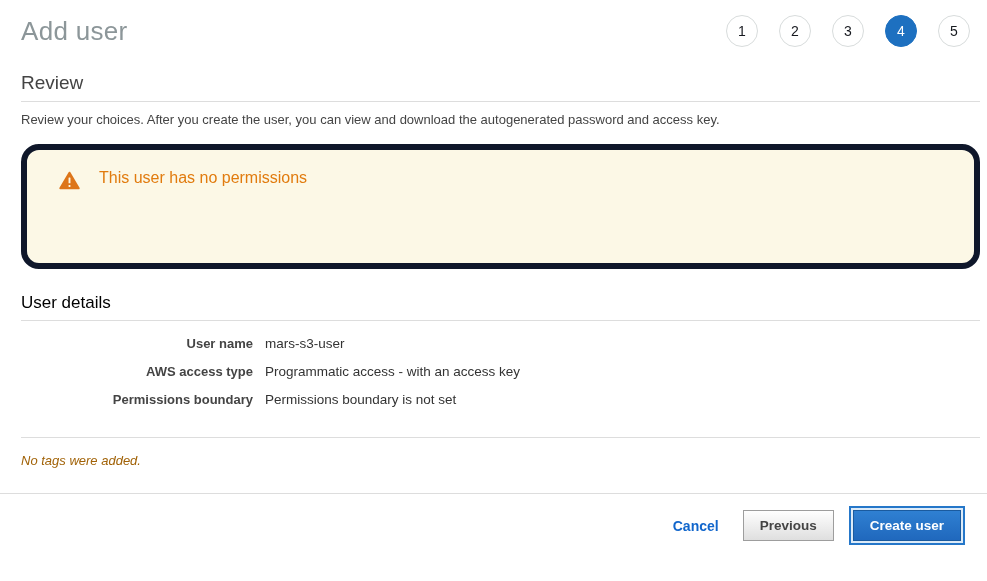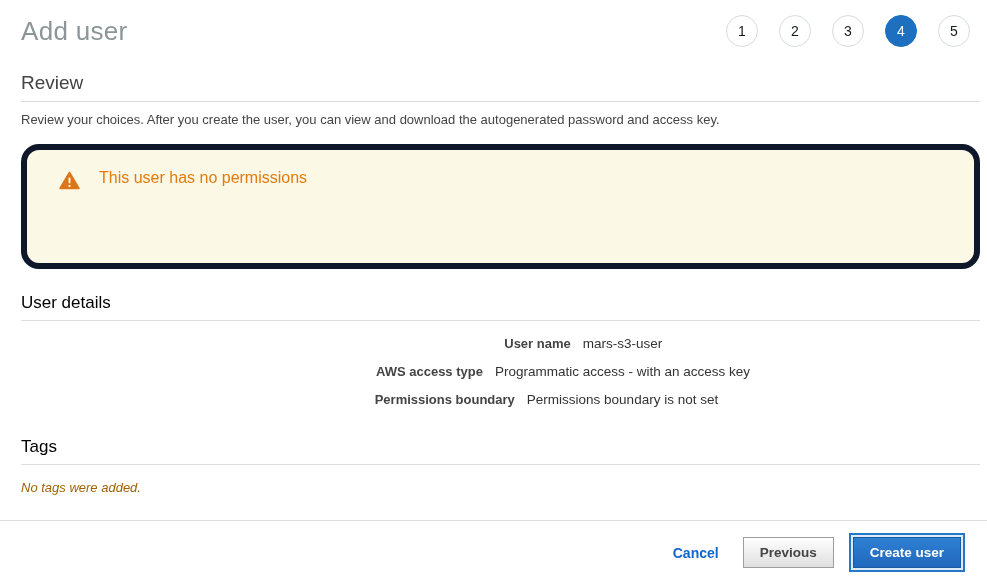--- a/index.html
+++ b/index.html
@@ -41,21 +41,21 @@
     display: flex;
     align-items: flex-start;
   }
   .warning-icon { width: 21px; margin-right: 19px; padding-top: 2px; flex: none; }
   .warning-title { font-size: 16px; font-weight: 400; color: #e17b0e; }
   .warning-body { font-size: 13.5px; color: #444; line-height: 22px; margin-top: 6px; max-width: 858px; }
 
   
   .user-details-section { margin-top: 24px; }
   .details-rows { margin-top: 15px; }
-  .detail-row { display: flex; align-items: baseline; margin-bottom: 13px; justify-content: center; }
+  .detail-row { display: flex; align-items: baseline; margin-bottom: 13px; }
   .detail-label { width: 232px; text-align: right; font-weight: bold; font-size: 13px; color: #444; flex: none; }
   .detail-value { margin-left: 12px; font-size: 13.5px; color: #333; }
 
   
   .tags-section { margin-top: 30px; }
   .tags-empty { font-style: italic; font-size: 13px; color: #a16207; margin-top: 15px; }
 
   
   .footer {
     border-top: 1px solid #ddd;
@@ -126,21 +126,20 @@
           <span class="detail-value">Programmatic access - with an access key</span>
         </div>
         <div class="detail-row">
           <span class="detail-label">Permissions boundary</span>
           <span class="detail-value">Permissions boundary is not set</span>
         </div>
       </div>
   </div>
 
   <div class="tags-section">
-    <h3 class="sub-heading">Tags</h3>
     <hr class="rule">
     <p class="tags-empty">No tags were added.</p>
   </div>
 
 </div>
 
 <div class="footer">
   <span class="cancel-link">Cancel</span>
   <button class="btn btn-previous">Previous</button>
   <button class="btn btn-create">Create user</button>

